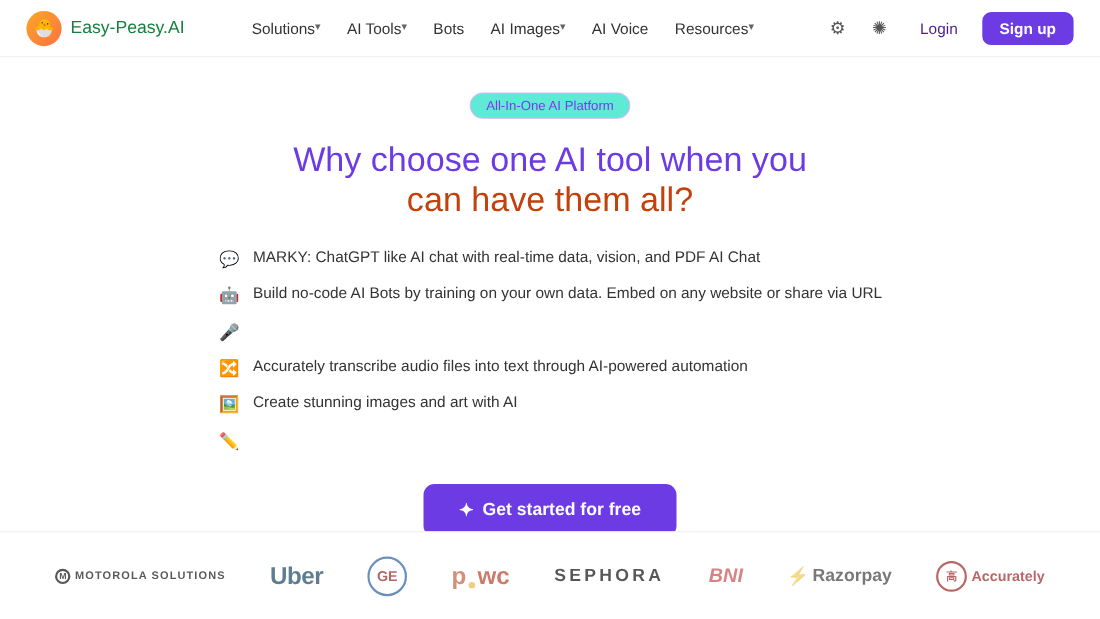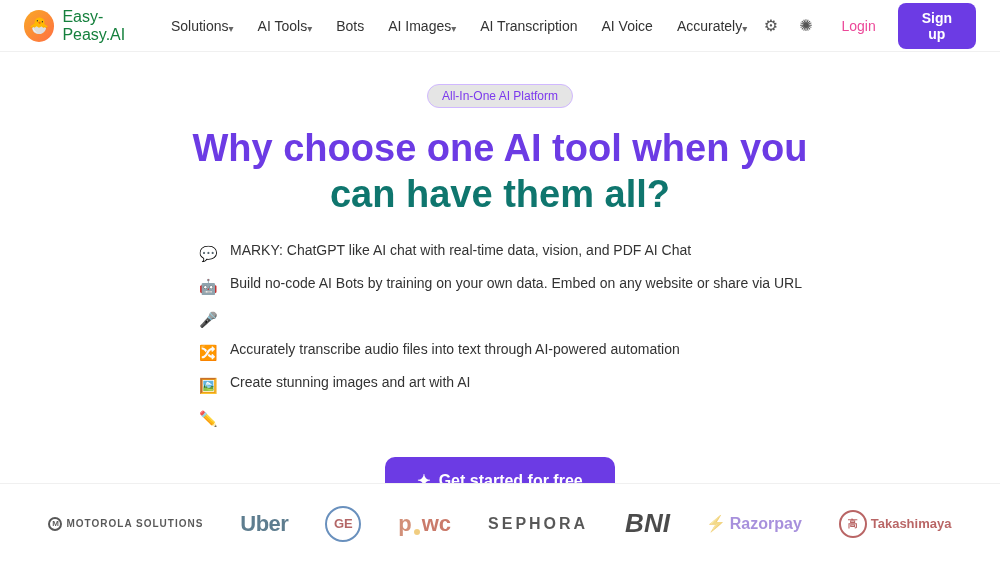--- a/index.html
+++ b/index.html
@@ -14,55 +14,55 @@
     .nav-logo { display: flex; align-items: center; gap: 8px; cursor: pointer; }
     .nav-logo-img {
       width: 32px; height: 32px; border-radius: 50%;
       background: linear-gradient(135deg, #f9a825, #ff7043);
       display: flex; align-items: center; justify-content: center;
       font-size: 16px;
     }
     .nav-logo-text { font-weight: 400; font-size: 16px; color: #15803d; }
     .nav-links { display: flex; align-items: center; gap: 4px; }
     .nav-link {
-      display: flex; align-items: flex-end; gap: 0;
+      display: flex; align-items: flex-start; gap: 0;
       padding: 6px 10px; font-size: 14px; color: #333; cursor: pointer;
       border-radius: 6px; white-space: nowrap;
     }
     .nav-link .chevron { font-size: 10px; color: #666; }
     .nav-actions { display: flex; align-items: center; gap: 8px; }
     .nav-icon-btn {
       width: 30px; height: 30px; border-radius: 50%; border: none;
       background: none; cursor: pointer; display: flex; align-items: center; justify-content: center;
       font-size: 16px; color: #555;
     }
     .nav-login {
-      padding: 6px 14px; font-size: 14px; color: #ec4899;
+      padding: 6px 14px; font-size: 14px; color: #4c1d95;
       background: none; border: none; cursor: pointer; border-radius: 6px; text-align: right;
     }
     .nav-signup {
       padding: 7px 16px; font-size: 14px; color: #fff; font-weight: 600;
       background: #6c3be4; border: none; cursor: pointer; border-radius: 8px;
     }
 
     
     .hero {
       display: flex; flex-direction: column; align-items: center;
       padding: 32px 20px 20px; text-align: center;
     }
     .hero-badge {
       display: inline-block; padding: 4px 14px; border-radius: 20px;
       border: 1px solid #d0b8ff; color: #7c3aed; font-size: 12px; font-weight: 500;
-      margin-bottom: 18px; background: #e5e5e5;
+      margin-bottom: 18px; background: #5eead4;
     }
     .hero-title {
-      font-size: 38px; font-weight: 700; line-height: 1.2; margin-bottom: 24px;
+      font-size: 31px; font-weight: 400; line-height: 1.2; margin-bottom: 24px;
     }
     .hero-title .line1 { color: #6c3be4; display: block; }
-    .hero-title .line2 { color: #0f766e; display: block; }
+    .hero-title .line2 { color: #c2410c; display: block; }
 
     
     .features-list {
       list-style: none; text-align: left; margin-bottom: 28px;
       display: flex; flex-direction: column; gap: 10px;
     }
     .feature-item {
       display: flex; align-items: flex-start; gap: 10px;
       font-size: 14px; color: #333; line-height: 1.4;
     }
@@ -113,24 +113,24 @@
     .ge-circle {
       width: 36px; height: 36px; border-radius: 50%; border: 2px solid #1565c0;
       display: flex; align-items: center; justify-content: center;
       color: #b91c1c; font-size: 13px; font-weight: 700;
     }
     .pwc-logo { display: flex; align-items: baseline; gap: 2px; }
     .pwc-p { font-size: 22px; font-weight: 800; color: #e05a2b; }
     .pwc-wc { font-size: 22px; font-weight: 700; color: #dc3a1a; }
     .pwc-dot { width: 6px; height: 6px; background: #ffb81c; border-radius: 50%; margin-bottom: 2px; align-self: flex-end; }
     .sephora-text { font-size: 16px; font-weight: 800; color: #111; letter-spacing: 3px; }
-    .bni-text { font-size: 26px; font-weight: 900; color: #000000; font-style: italic; }
+    .bni-text { font-size: 18px; font-weight: 900; color: #ef4444; font-style: italic; }
     .razorpay-logo { display: flex; align-items: center; gap: 3px; }
     .razorpay-icon { color: #3395ff; font-size: 16px; }
-    .razorpay-text { font-size: 16px; font-weight: 700; color: #8b5cf6; }
+    .razorpay-text { font-size: 16px; font-weight: 700; color: #404040; }
     .takashimaya-logo { display: flex; align-items: center; gap: 4px; }
     .taka-circle { width: 28px; height: 28px; border-radius: 50%; border: 2px solid #c41a1a; display: flex; align-items: center; justify-content: center; }
     .taka-inner { font-size: 10px; font-weight: 700; color: #c41a1a; }
     .taka-text { font-size: 13px; font-weight: 600; color: #c41a1a; }
 
     .hero-wrapper { position: relative; height: 511px; overflow: hidden; }
   </style>
 </head>
 <body>
 
@@ -150,27 +150,24 @@
       <span class="chevron">▾</span>
     </div>
     <div class="nav-link">
       <span>Bots</span>
     </div>
     <div class="nav-link">
       <span>AI Images</span>
       <span class="chevron">▾</span>
     </div>
     <div class="nav-link">
-      <span>AI Transcription</span>
-    </div>
-    <div class="nav-link">
       <span>AI Voice</span>
     </div>
     <div class="nav-link">
-      <span>Accurately</span>
+      <span>Resources</span>
       <span class="chevron">▾</span>
     </div>
   </div>
 
   <div class="nav-actions">
     <button class="nav-icon-btn">⚙</button>
     <button class="nav-icon-btn">✺</button>
     <button class="nav-login">Login</button>
     <button class="nav-signup">Sign up</button>
   </div>
@@ -269,17 +266,17 @@
         <span class="razorpay-icon">⚡</span>
         <span class="razorpay-text">Razorpay</span>
       </div>
     </div>
 
     <div class="logo-item">
       <div class="takashimaya-logo">
         <div class="taka-circle">
           <span class="taka-inner">高</span>
         </div>
-        <span class="taka-text">Takashimaya</span>
+        <span class="taka-text">Accurately</span>
       </div>
     </div>
   </div>
 </div>
 
 </body></html>

